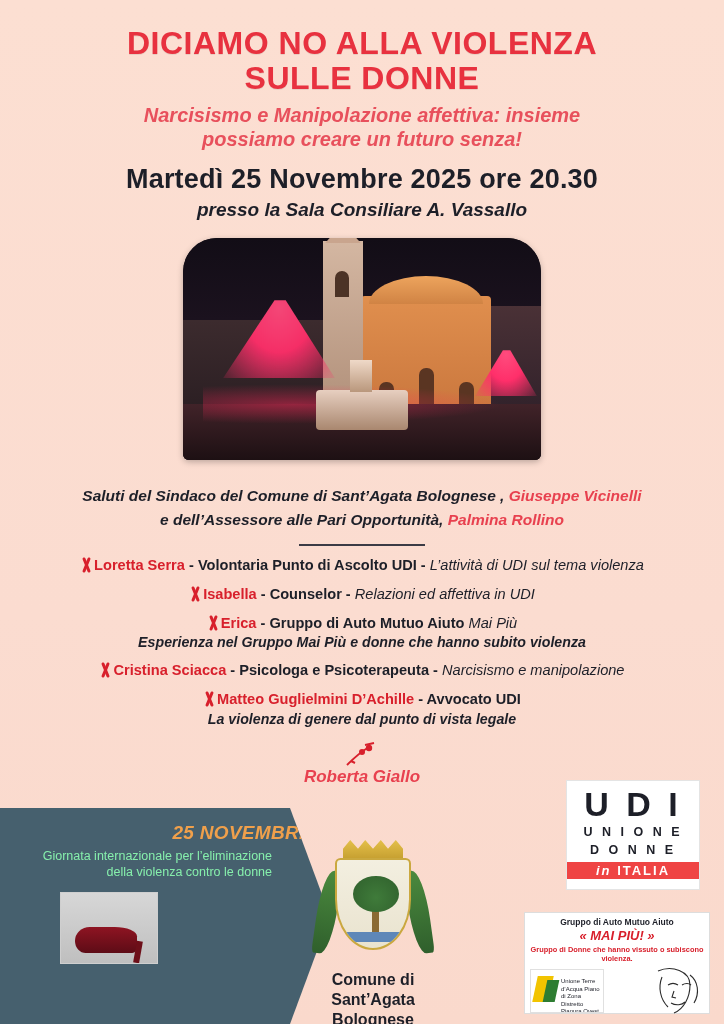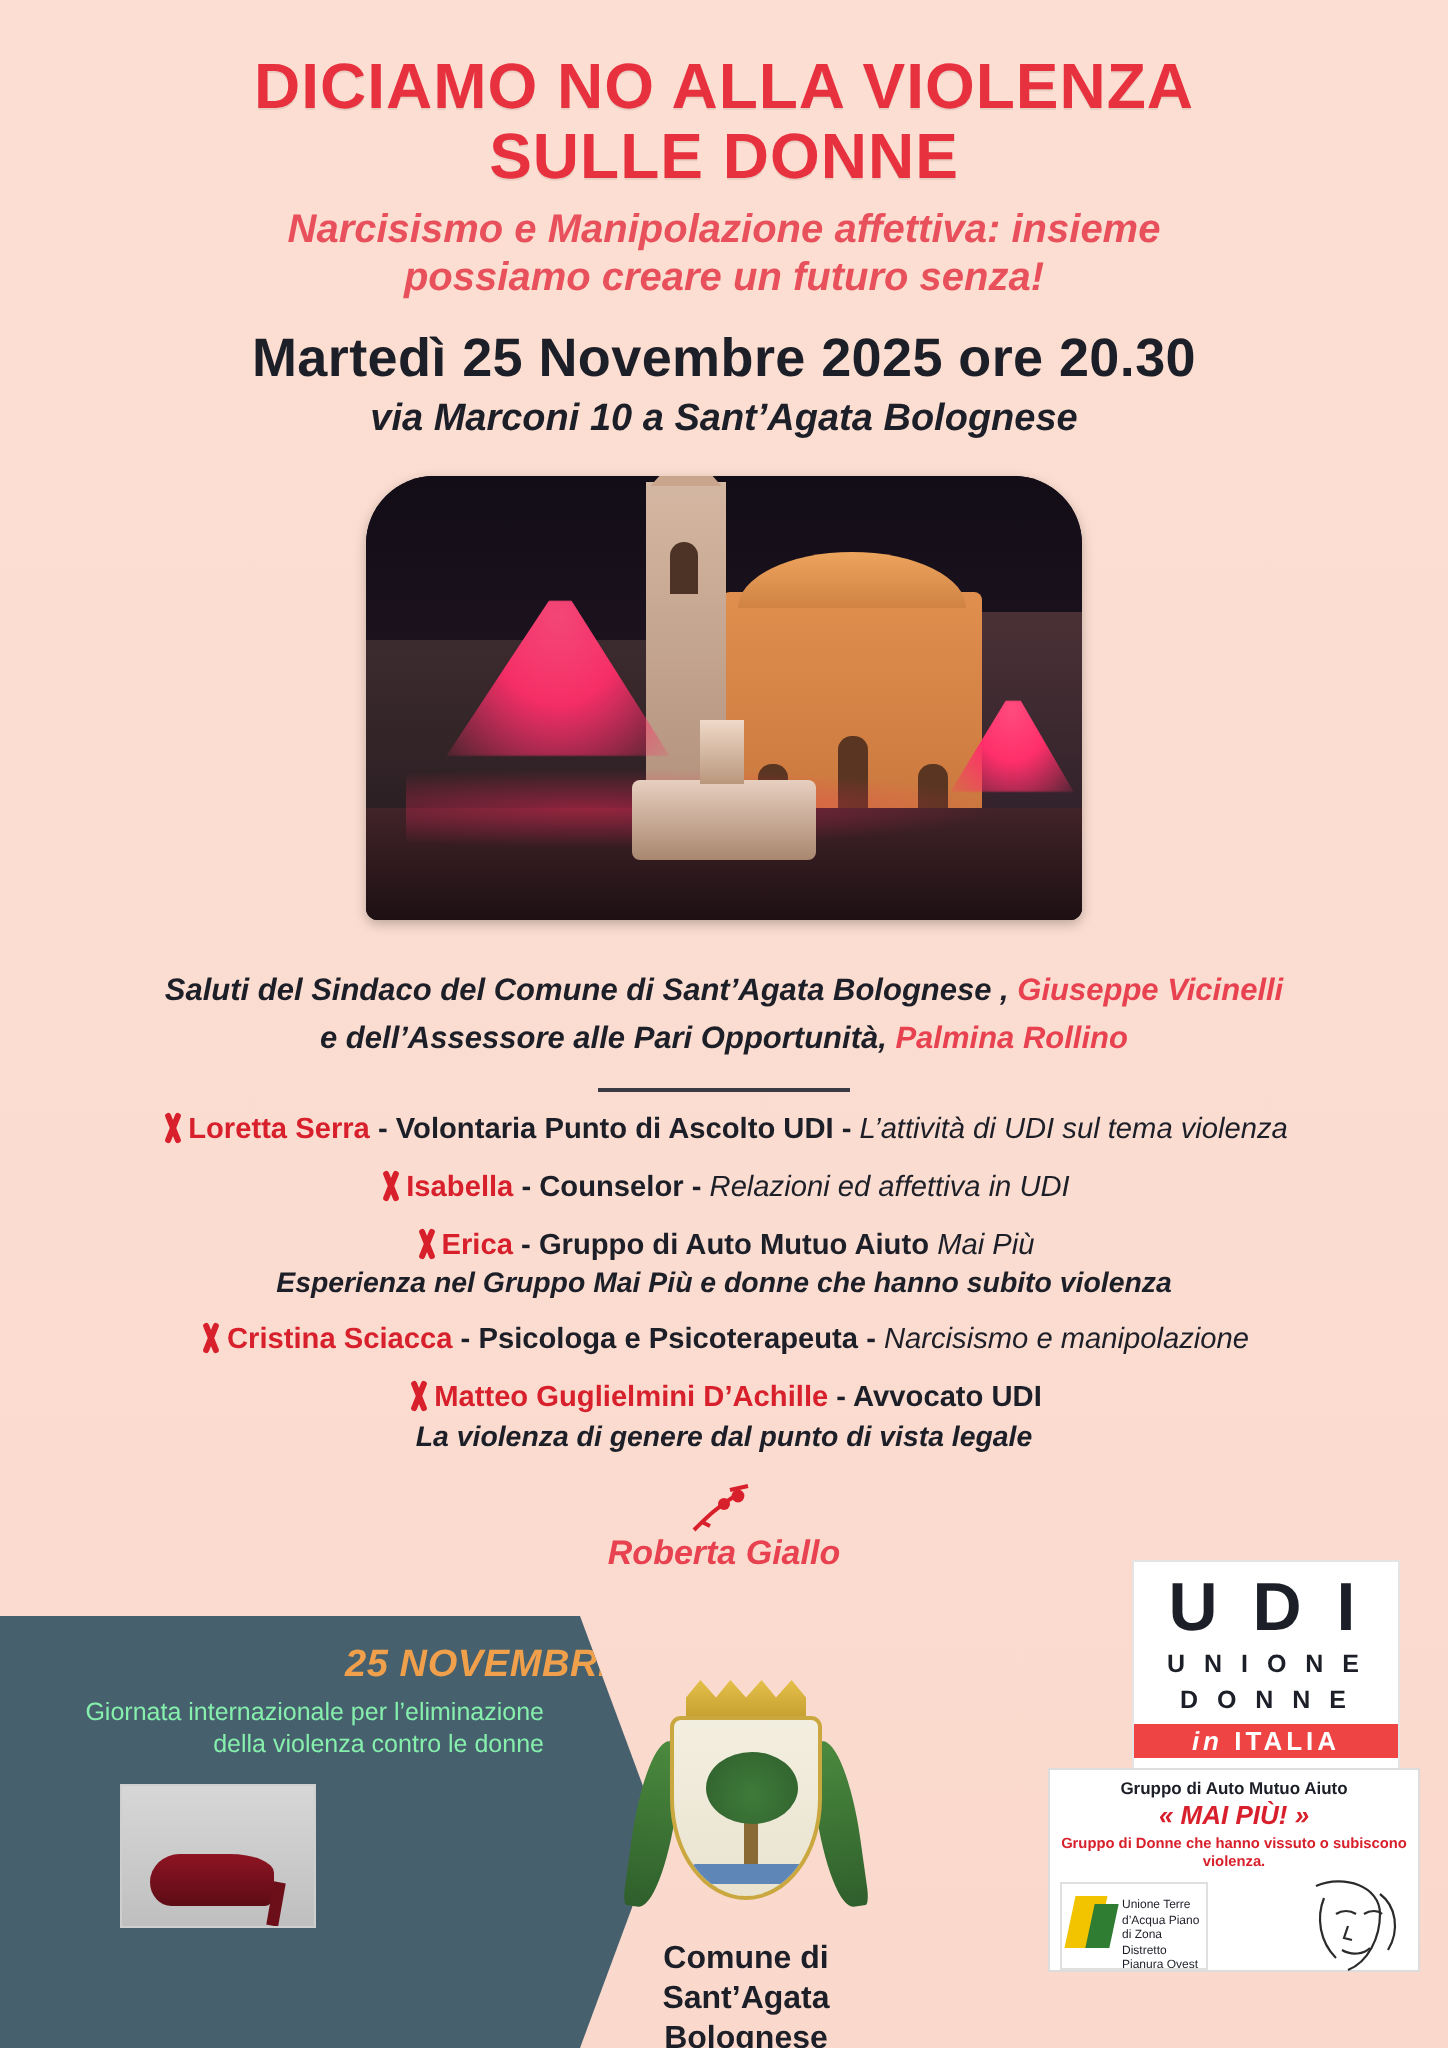--- a/index.html
+++ b/index.html
@@ -281,21 +281,21 @@
     font-size: 12.5px; letter-spacing: 3px; color:#1d1f28; margin-top: 4px; font-weight: bold;
   }
   .udi-italia {
     margin-top: 5px; background:#ef4444; color:#ffffff; font-size: 13px;
     font-weight: bold; letter-spacing: 2px; padding: 1px 0;
   }
   .udi-italia .in { font-style: italic; text-transform: lowercase; }
 
   
   .maipiu {
-    position: absolute; left: 524px; top: 884px;
+    position: absolute; left: 524px; top: 912px;
     width: 186px; height: 102px; background:#ffffff; border:1px solid #dddddd;
     padding: 4px 5px 0; text-align:center;
   }
   .mp-l1 { font-size: 8.5px; font-weight: bold; color:#1d1f28; }
   .mp-l2 { font-size: 13px; font-weight: bold; color:#d8202c; font-style: italic; margin-top:1px;}
   .mp-l3 { font-size: 7.4px; font-weight: bold; color:#d8202c; margin-top: 2px; }
   .mp-row { display:flex; align-items:center; justify-content:space-between; margin-top: 4px; }
   .mp-logo {
     width: 74px; height: 44px; border:1px solid #e0e0e0; background:#fff;
     position:relative; overflow:hidden;
@@ -315,21 +315,21 @@
 <body>
 
 <div class="poster">
 
   <div class="title-block">
     <div class="title-line">DICIAMO NO ALLA VIOLENZA</div>
     <div class="title-line">SULLE DONNE</div>
     <div class="subtitle-line">Narcisismo e Manipolazione affettiva: insieme</div>
     <div class="subtitle-line" style="margin-top:0;">possiamo creare un futuro senza!</div>
     <div class="date-line">Martedì 25 Novembre 2025  ore 20.30</div>
-    <div class="venue-line">via Marconi 10 a Sant’Agata Bolognese</div>
+    <div class="venue-line">presso la Sala Consiliare A. Vassallo</div>
   </div>
 
   <div class="photo-wrap">
     <div class="sky"></div>
     <div class="bldg-l"></div>
     <div class="bldg-r"></div>
     <div class="church">
       <div class="church-win" style="left:18px; bottom:0;"></div>
       <div class="church-win" style="left:58px; bottom:0; height:48px;"></div>
       <div class="church-win" style="left:98px; bottom:0;"></div>

